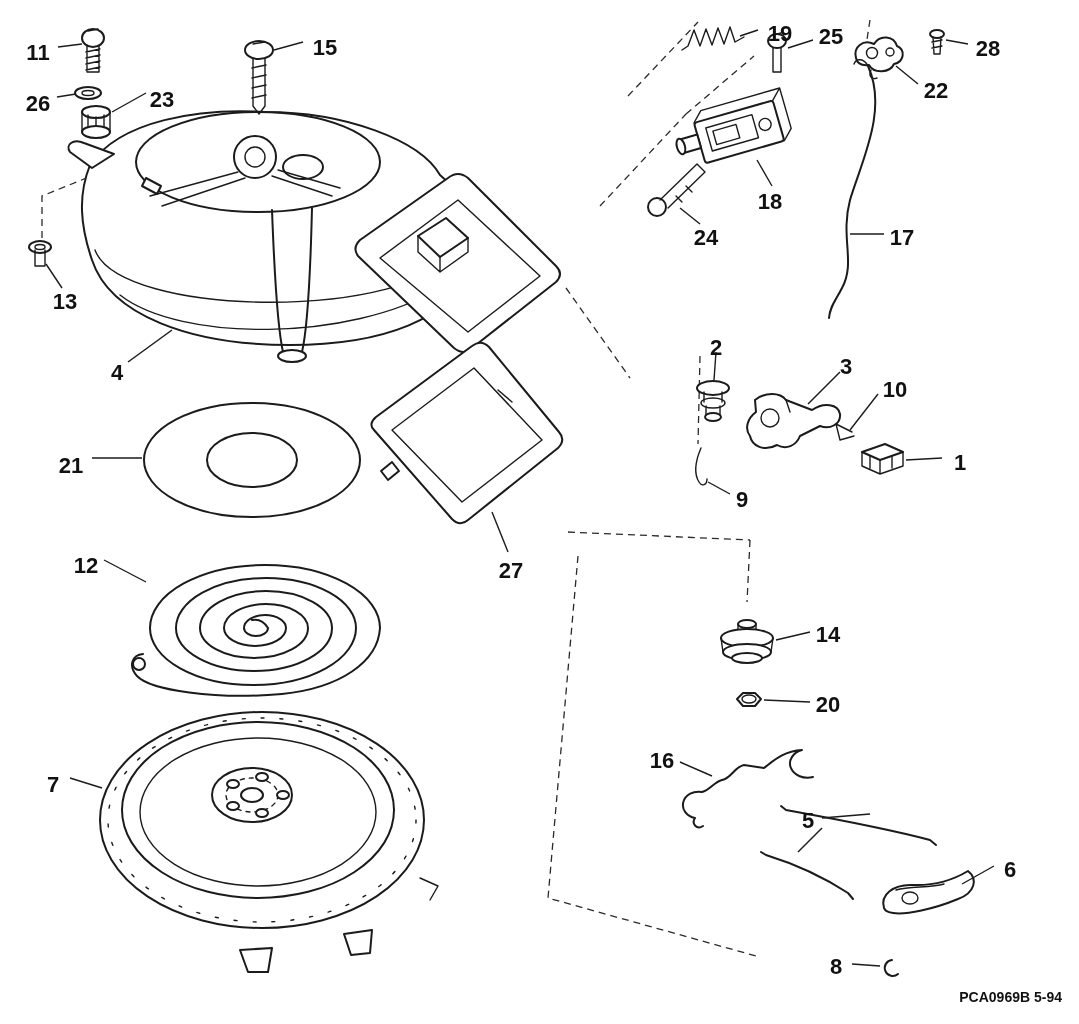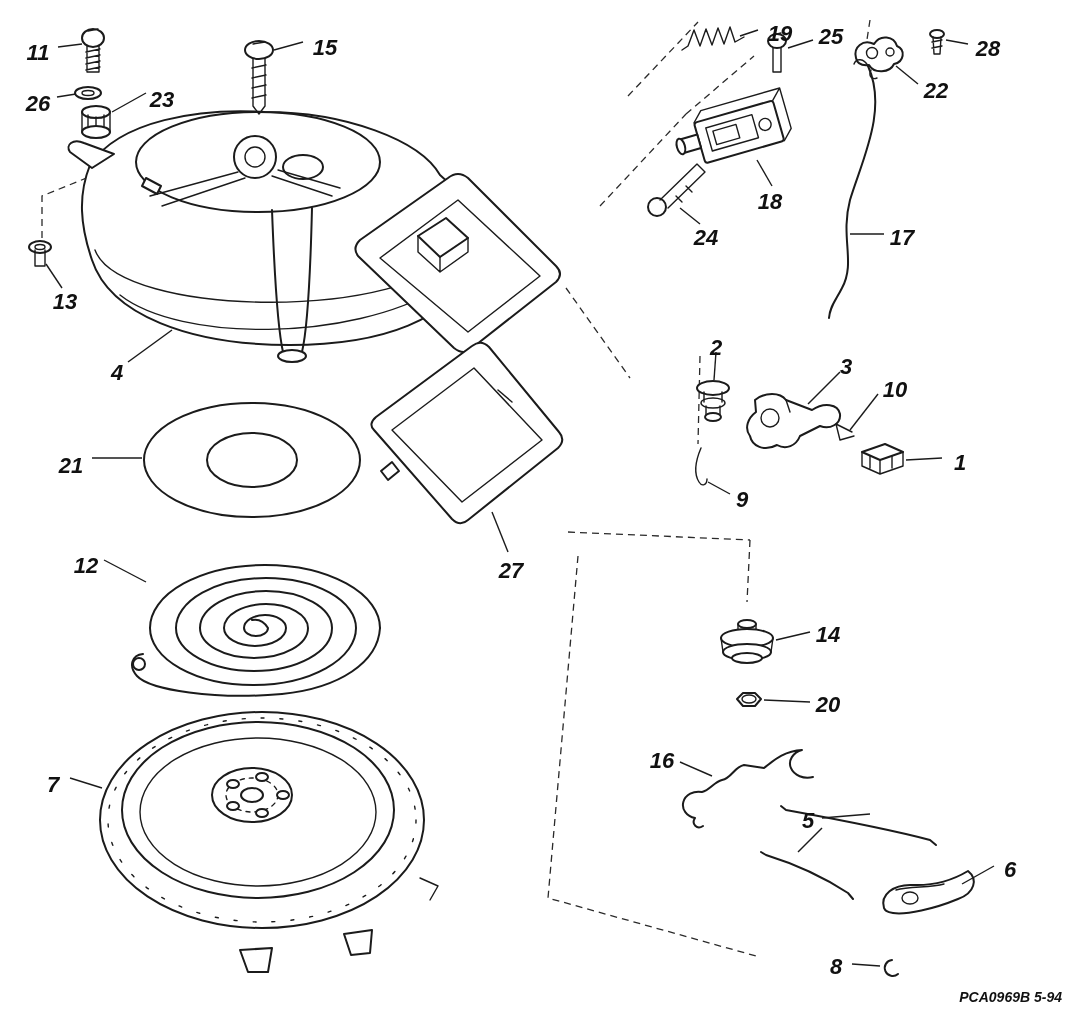--- a/index.html
+++ b/index.html
@@ -1,18 +1,18 @@
 <!DOCTYPE html>
 <html><head>
 <meta charset="utf-8">
 <style>
   html,body{margin:0;padding:0;background:#fff;}
   .canvas{
     width:1079px;height:1024px;position:relative;background:#ffffff;
-    font-family:"Liberation Sans", sans-serif;overflow:hidden;font-style:italic;
+    font-family:"Liberation Sans", sans-serif;overflow:hidden;
   }
   svg{position:absolute;left:0;top:0;}
   .ln{fill:none;stroke:#1b1b1b;stroke-width:2;stroke-linecap:round;stroke-linejoin:round;}
   .thin{fill:none;stroke:#1b1b1b;stroke-width:1.4;stroke-linecap:round;stroke-linejoin:round;}
   .fillw{fill:#ffffff;stroke:#1b1b1b;stroke-width:2;stroke-linejoin:round;}
   .dash{fill:none;stroke:#2a2a2a;stroke-width:1.3;stroke-dasharray:7 5;}
   .ld{fill:none;stroke:#1b1b1b;stroke-width:1.4;}
   text.callout{font-family:"Liberation Sans",sans-serif;font-size:22px;font-weight:bold;fill:#111;}
   text.footer{font-family:"Liberation Sans",sans-serif;font-size:14px;font-weight:bold;fill:#111;}
 </style>

